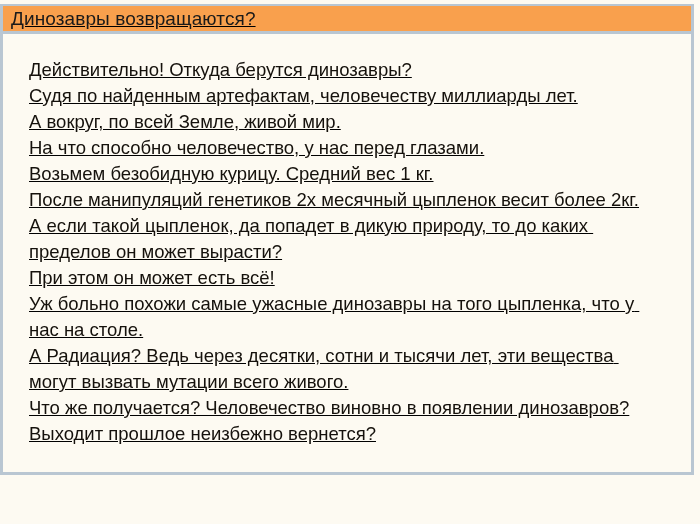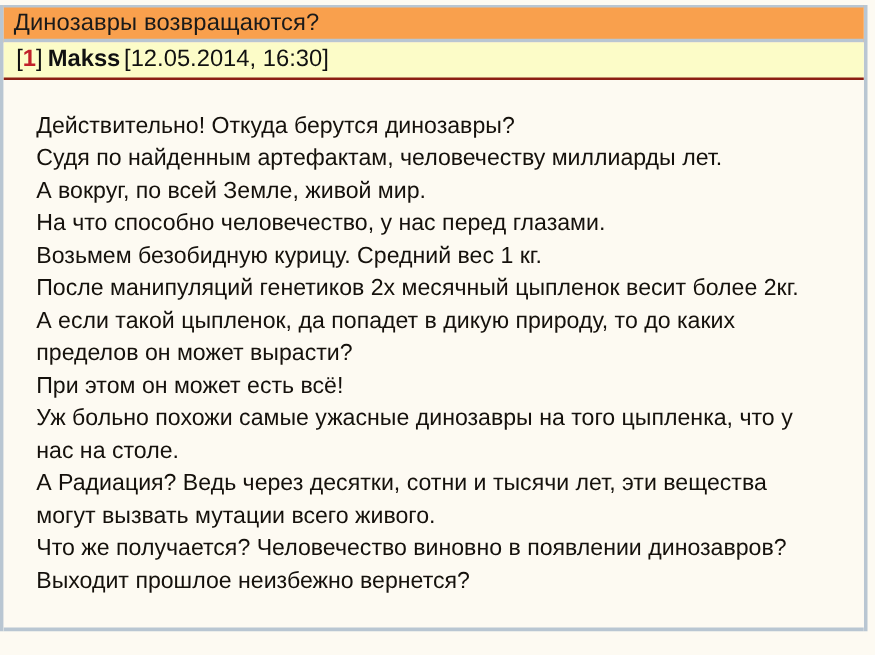--- a/index.html
+++ b/index.html
@@ -25,20 +25,21 @@
   
   .thread {
     position: absolute;
     left: 0px;
     top: 4px;
     width: 694px;
     box-sizing: border-box;
     border-left: 3px solid #b9c6d2;
     border-right: 3px solid #b9c6d2;
     background: #fdfaf2;
+    text-decoration: underline;
   }
 
   
   .title-bar {
     background: #f9a04d;
     border-top: 2px solid #b9c6d2;
     border-bottom: 3px solid #b9c6d2;
     height: 30px;
     display: flex;
     align-items: center;
@@ -111,23 +112,20 @@
 <div class="page">
 
   <div class="thread">
 
     <div class="title-bar">
       <span class="title-text">Динозавры возвращаются?</span>
     </div>
 
     <div class="post">
 
-      <div class="post-header">
-        <span class="meta"><span class="post-index"><span>[</span><span class="num">1</span><span>]</span></span><span class="post-author">Makss</span><span class="post-date">[12.05.2014, 16:30]</span></span>
-      </div>
 
       <div class="post-body">
         <p>Действительно! Откуда берутся динозавры?
 Судя по найденным артефактам, человечеству миллиарды лет.
 А вокруг, по всей Земле, живой мир.
 На что способно человечество, у нас перед глазами.
 Возьмем безобидную курицу. Средний вес 1 кг.
 После манипуляций генетиков 2х месячный цыпленок весит более 2кг.
 А если такой цыпленок, да попадет в дикую природу, то до каких пределов он может вырасти?
 При этом он может есть всё!

